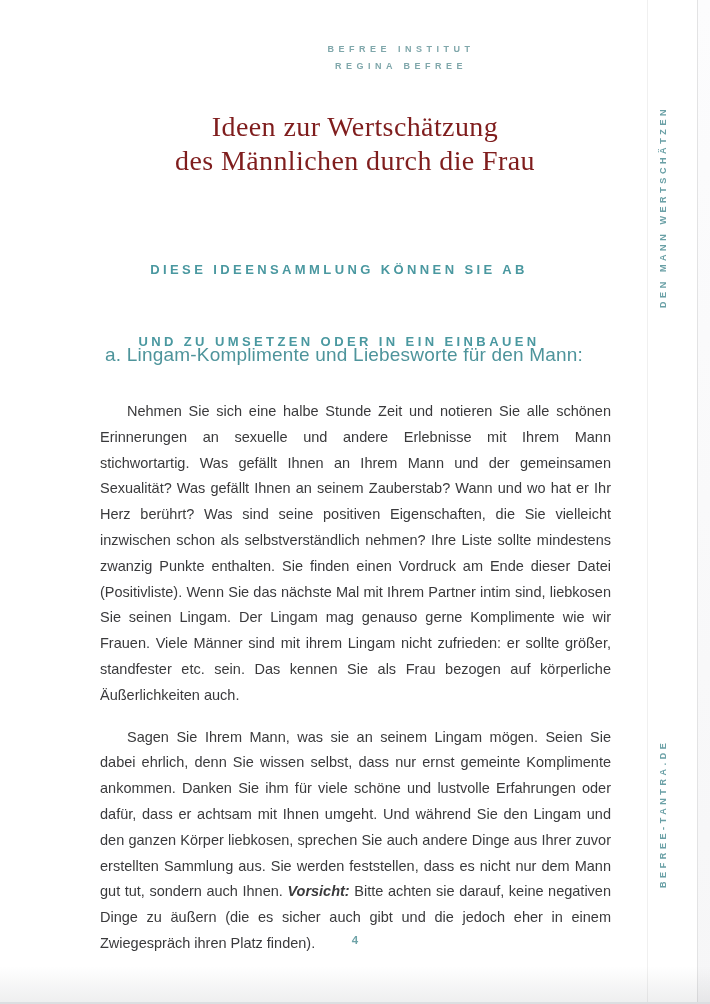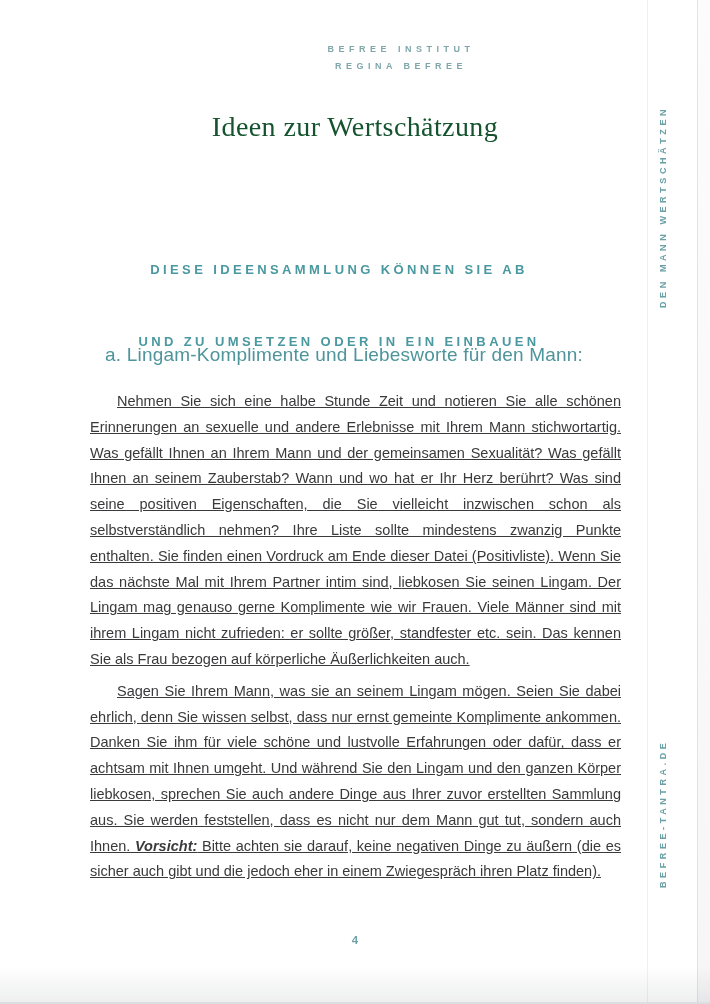--- a/index.html
+++ b/index.html
@@ -19,21 +19,21 @@
     letter-spacing:4.5px;
     line-height:17px;
     margin-left:46px;
   }
   
   .doc-title{
     position:absolute;top:110px;left:0;width:710px;
     text-align:center;
     font-family:"Liberation Serif",serif;
     font-weight:400;
-    color:#14532d;
+    color:#7f1d1d;
     font-size:28px;
     line-height:34px;
     letter-spacing:0.4px;
   }
   
   .doc-subtitle{
     position:absolute;top:210px;left:0;width:678px;
     text-align:center;
     color:#4a98a0;
     font-size:13px;font-weight:600;
@@ -49,21 +49,21 @@
     letter-spacing:0.2px;
   }
   
   .body-text{
     position:absolute;top:383px;left:84px;width:543px;
     color:#3a3a3c;
     font-size:14.5px;
     line-height:25.8px;
     text-align:justify;
   }
-  .body-text p{margin:6px;text-indent:27px;text-decoration:underline;}
+  .body-text p{margin:16px;text-indent:27px;}
   .body-text .emph{font-weight:700;font-style:italic;}
   
   .v-caption{
     position:absolute;
     writing-mode:vertical-rl;
     transform:rotate(180deg);
     color:#6aa0a6;
     font-size:9px;font-weight:700;
     letter-spacing:3.6px;
     white-space:nowrap;
@@ -103,20 +103,21 @@
 
 <div class="page">
 
   <div class="doc-header">
     <div>BEFREE INSTITUT</div>
     <div>REGINA BEFREE</div>
   </div>
 
   <h1 class="doc-title" style="margin:0;">
     <div>Ideen zur Wertschätzung</div>
+    <div>des Männlichen durch die Frau</div>
   </h1>
 
   <div class="doc-subtitle">
     <div>DIESE IDEENSAMMLUNG KÖNNEN SIE AB</div>
     <div>UND ZU UMSETZEN ODER IN EIN EINBAUEN</div>
   </div>
 
   <div class="section-heading">a.  Lingam-Komplimente und Liebesworte für den Mann:</div>
 
   <div class="body-text">

